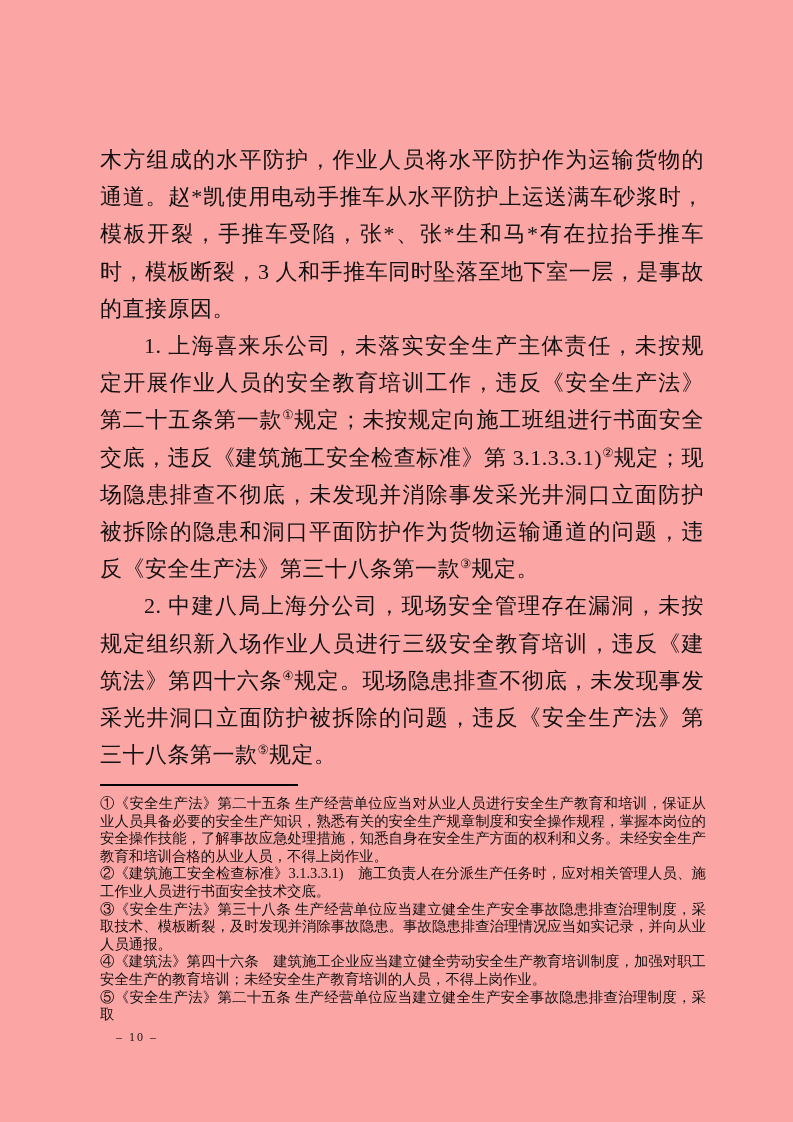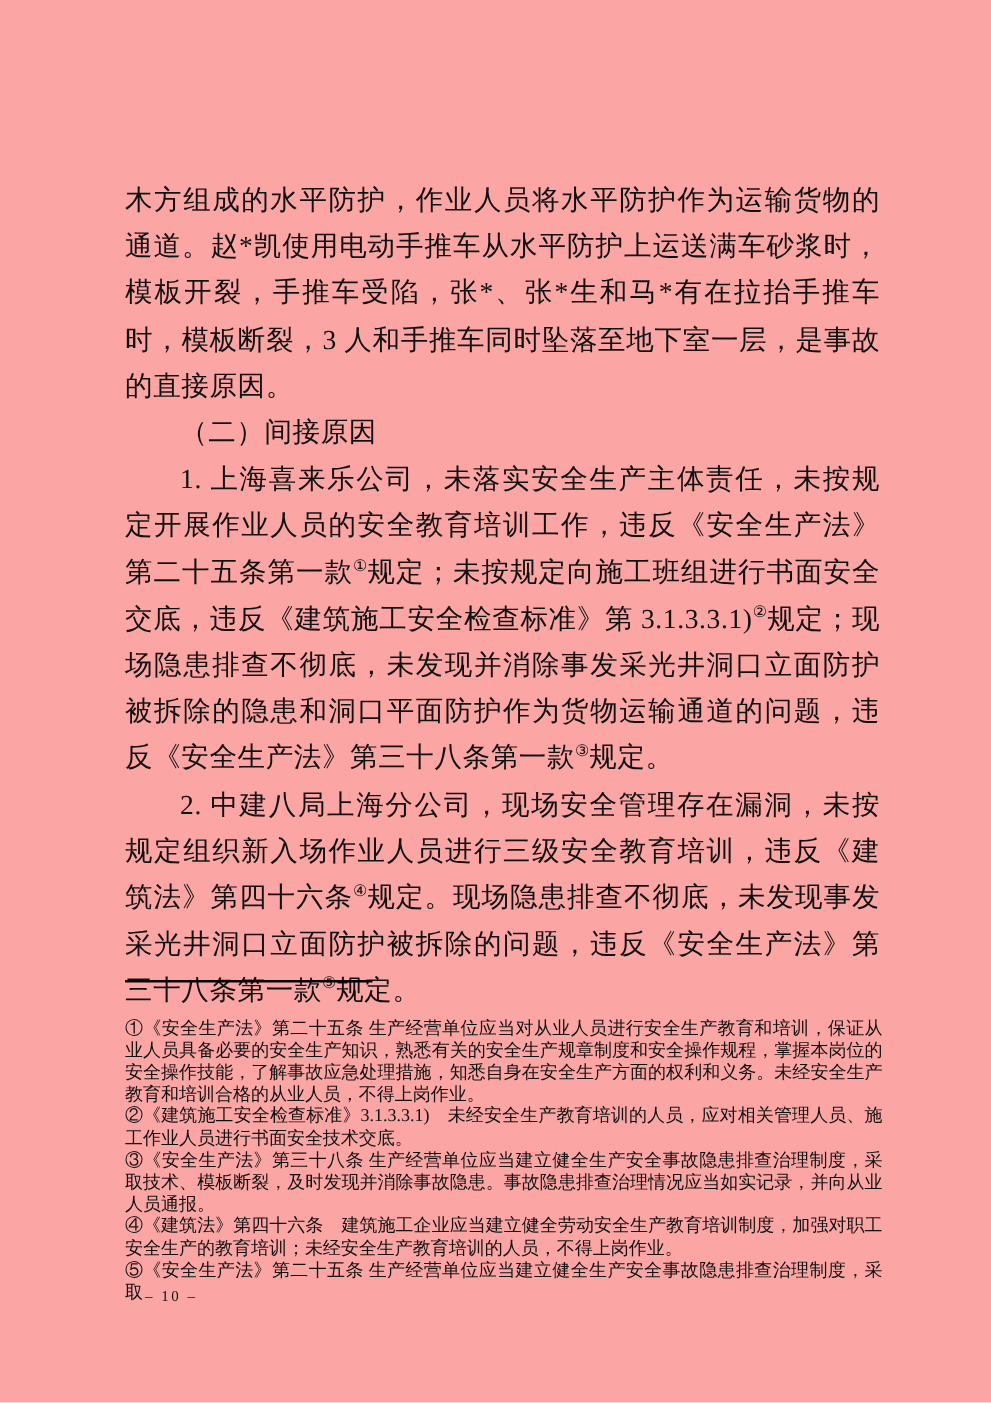--- a/index.html
+++ b/index.html
@@ -49,21 +49,20 @@
     background: #000000;
   }
   .footnotes {
     position: absolute;
     left: 100px;
     top: 795px;
     width: 606px;
     font-size: 14.4px;
     line-height: 17.6px;
     text-align: justify;
-    margin-top: 20px;
   }
   .footnote {
     margin: 0;
     padding: 0;
   }
   .page-number {
     position: absolute;
     left: 116px;
     top: 1030px;
     font-size: 12px;
@@ -71,30 +70,29 @@
     color: #111111;
   }
 </style>
 </head>
 <body>
 
 <div class="page">
 
   <div class="body-text">
       <p class="para continuation">木方组成的水平防护，作业人员将水平防护作为运输货物的通道。赵*凯使用电动手推车从水平防护上运送满车砂浆时，模板开裂，手推车受陷，张*、张*生和马*有在拉抬手推车时，模板断裂，3 人和手推车同时坠落至地下室一层，是事故的直接原因。</p>
-      <p class="para heading">（二）间接原因</p>
       <p class="para indent">1. 上海喜来乐公司，未落实安全生产主体责任，未按规定开展作业人员的安全教育培训工作，违反《安全生产法》第二十五条第一款<sup class="fn-ref">①</sup>规定；未按规定向施工班组进行书面安全交底，违反《建筑施工安全检查标准》第 3.1.3.3.1)<sup class="fn-ref">②</sup>规定；现场隐患排查不彻底，未发现并消除事发采光井洞口立面防护被拆除的隐患和洞口平面防护作为货物运输通道的问题，违反《安全生产法》第三十八条第一款<sup class="fn-ref">③</sup>规定。</p>
       <p class="para indent">2. 中建八局上海分公司，现场安全管理存在漏洞，未按规定组织新入场作业人员进行三级安全教育培训，违反《建筑法》第四十六条<sup class="fn-ref">④</sup>规定。现场隐患排查不彻底，未发现事发采光井洞口立面防护被拆除的问题，违反《安全生产法》第三十八条第一款<sup class="fn-ref">⑤</sup>规定。</p>
     </div>
 
   <div class="footnote-sep"></div>
 
   <div class="footnotes">
       <p class="footnote">①《安全生产法》第二十五条 生产经营单位应当对从业人员进行安全生产教育和培训，保证从业人员具备必要的安全生产知识，熟悉有关的安全生产规章制度和安全操作规程，掌握本岗位的安全操作技能，了解事故应急处理措施，知悉自身在安全生产方面的权利和义务。未经安全生产教育和培训合格的从业人员，不得上岗作业。</p>
-      <p class="footnote">②《建筑施工安全检查标准》3.1.3.3.1)　未经安全生产教育培训的人员，应对相关管理人员、施工作业人员进行书面安全技术交底。</p>
+      <p class="footnote">②《建筑施工安全检查标准》3.1.3.3.1)　施工负责人在分派生产任务时，应对相关管理人员、施工作业人员进行书面安全技术交底。</p>
       <p class="footnote">③《安全生产法》第三十八条 生产经营单位应当建立健全生产安全事故隐患排查治理制度，采取技术、模板断裂，及时发现并消除事故隐患。事故隐患排查治理情况应当如实记录，并向从业人员通报。</p>
       <p class="footnote">④《建筑法》第四十六条　建筑施工企业应当建立健全劳动安全生产教育培训制度，加强对职工安全生产的教育培训；未经安全生产教育培训的人员，不得上岗作业。</p>
       <p class="footnote">⑤《安全生产法》第二十五条 生产经营单位应当建立健全生产安全事故隐患排查治理制度，采取</p>
     </div>
 
   <div class="page-number">– 10 –</div>
 
 </div>
 
 </body></html>

